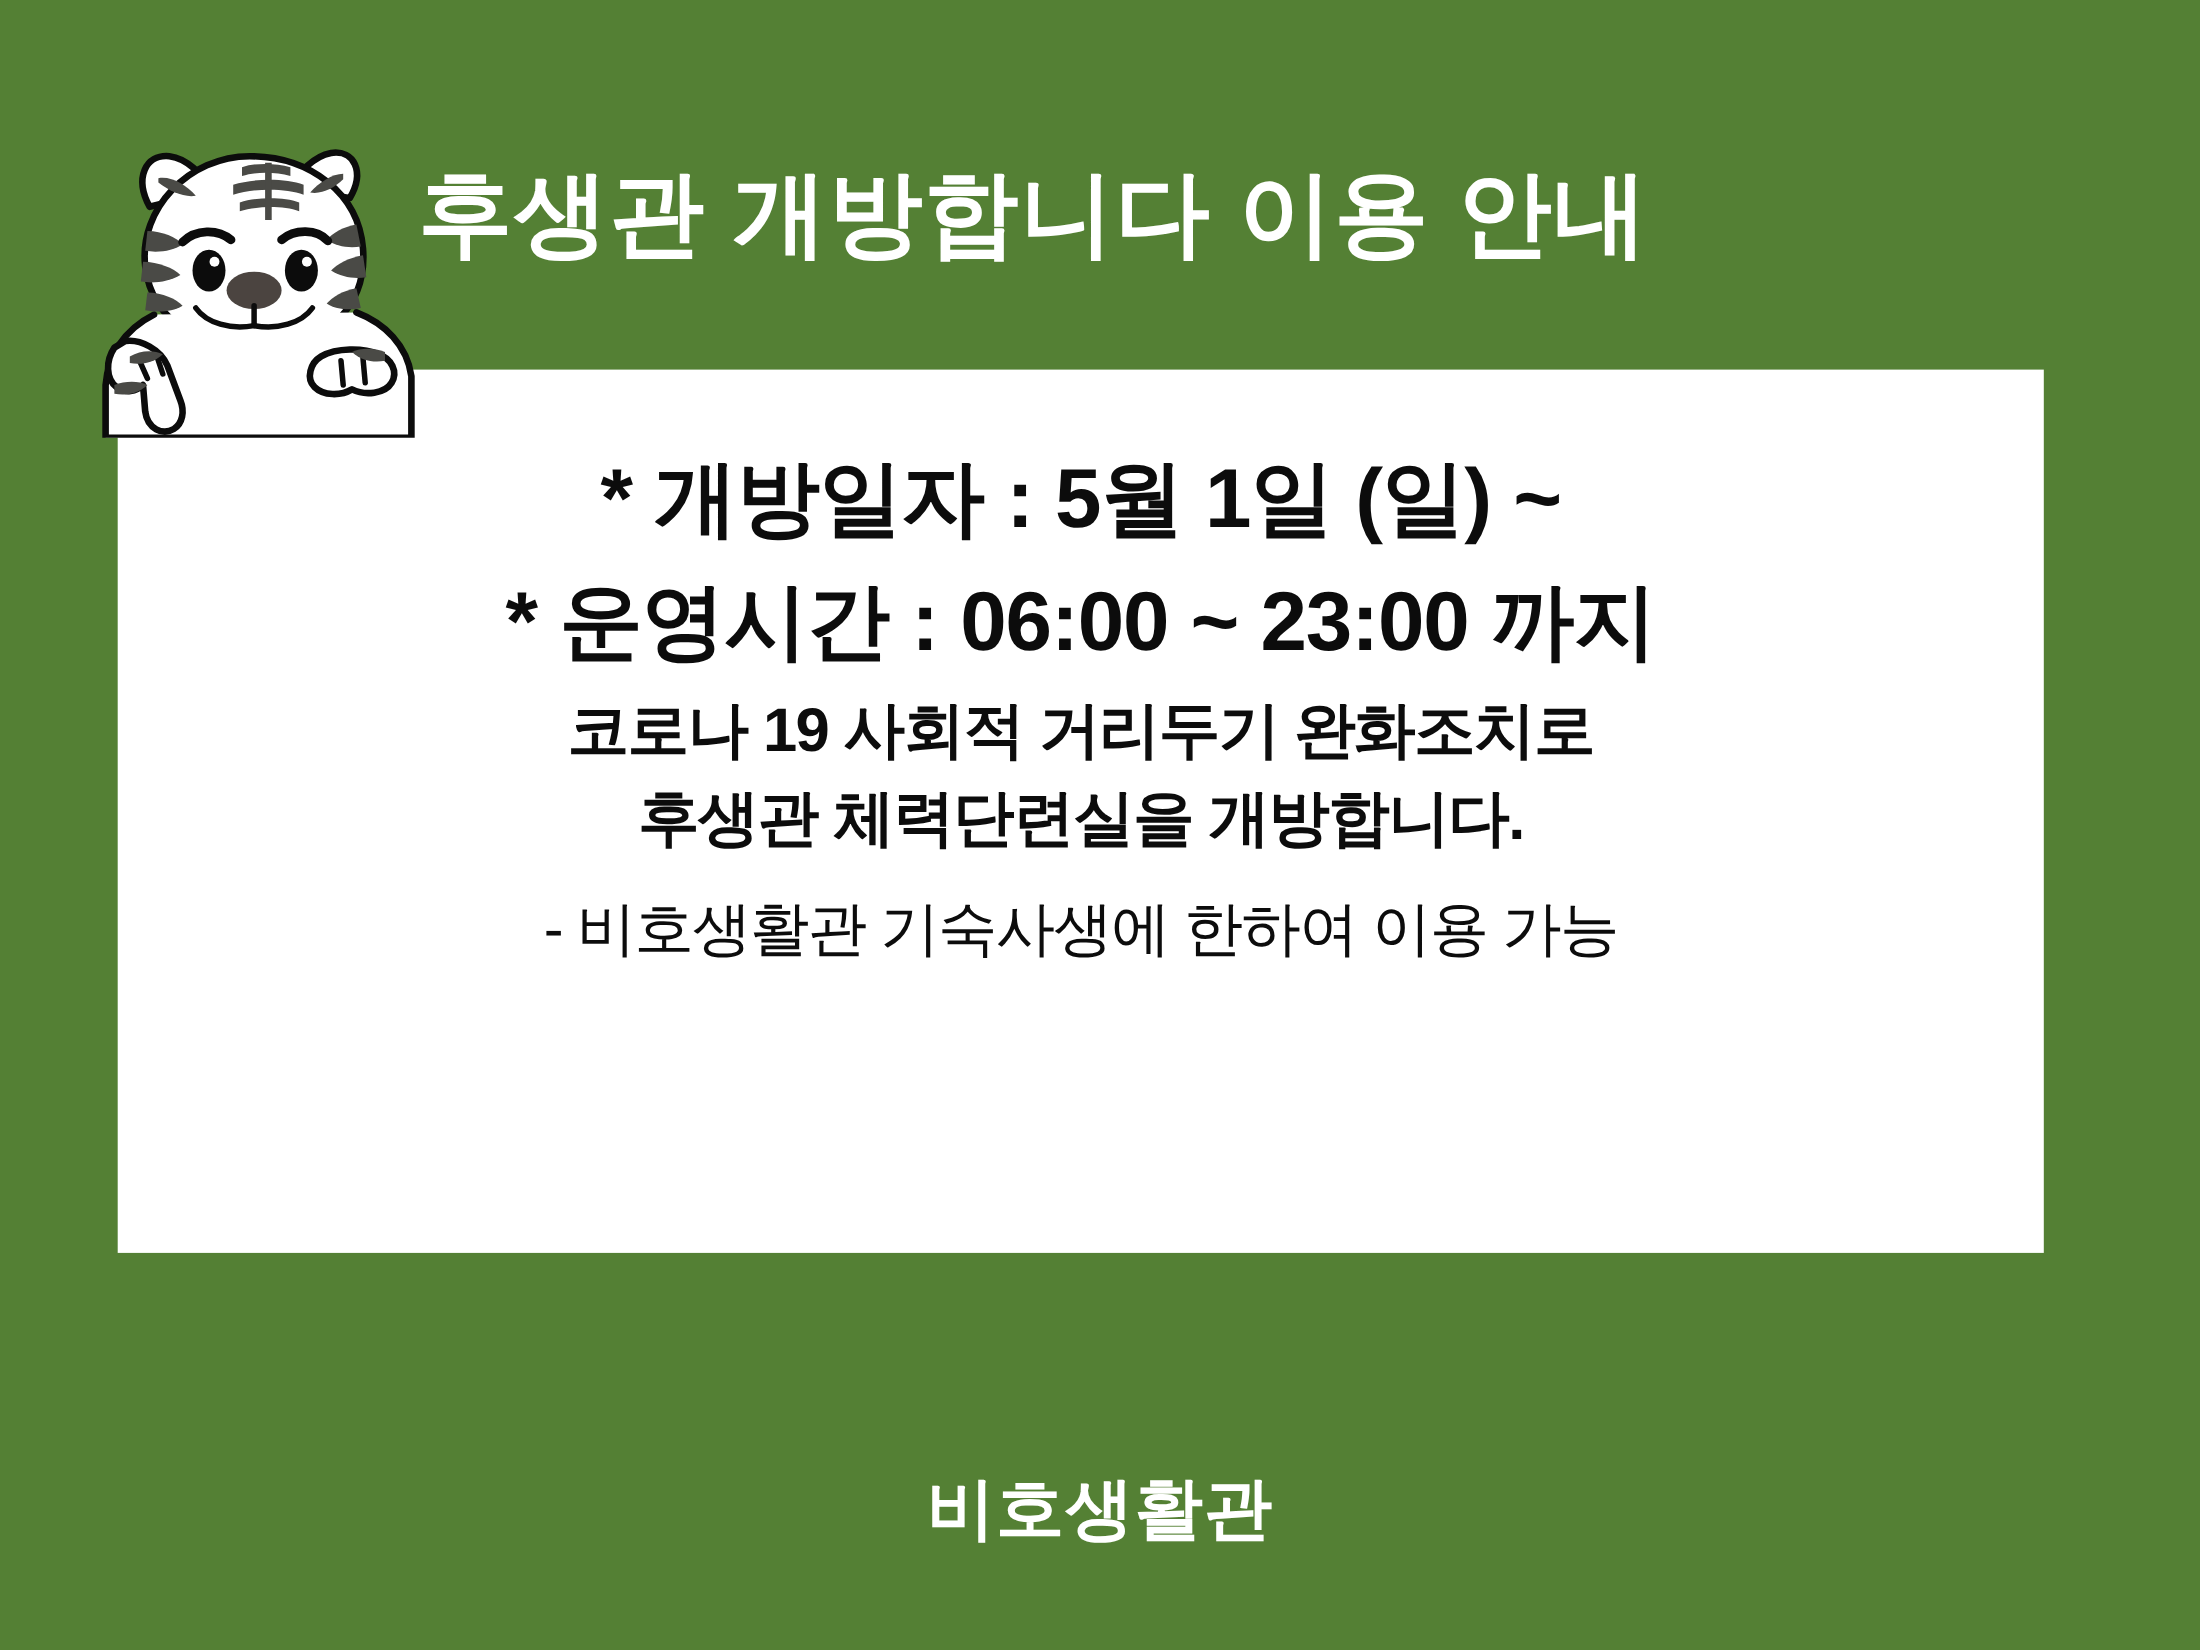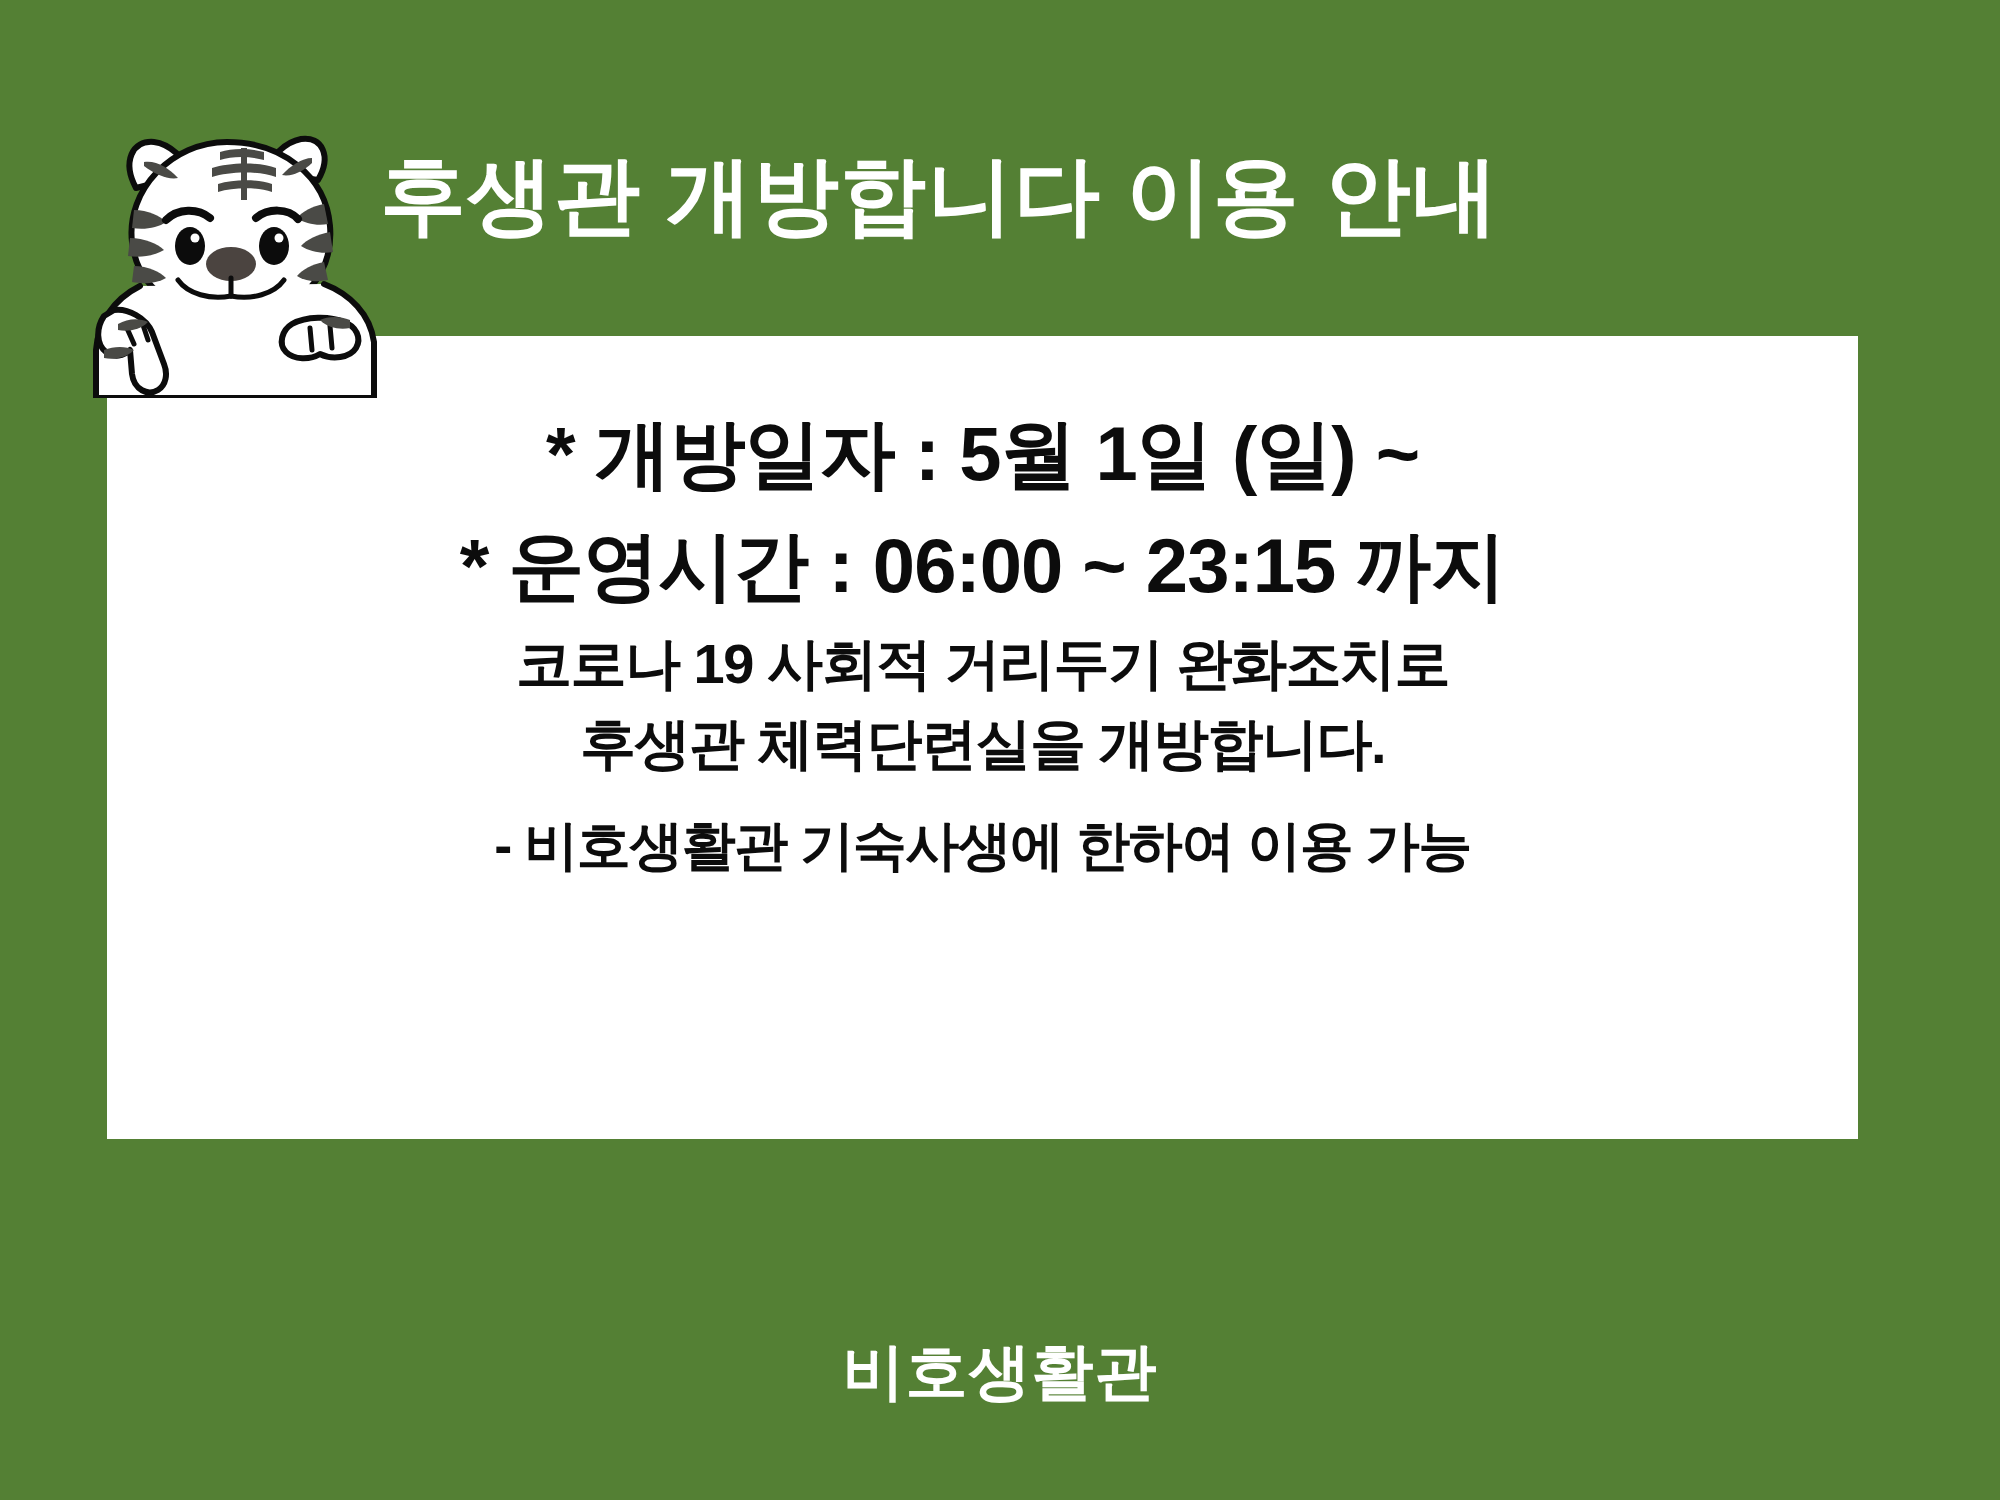--- a/index.html
+++ b/index.html
@@ -81,21 +81,21 @@
   }
 
   .notes-block {
     position: absolute;
     left: 0;
     top: 470px;
     width: 100%;
   }
   .note-line {
     font-size: 54px;
-    font-weight: bold;
+    font-weight: normal;
     line-height: 1.45;
     letter-spacing: -1.5px;
     white-space: nowrap;
   }
 
   
   .poster-footer {
     position: absolute;
     left: 0;
     top: 1330px;
@@ -124,21 +124,21 @@
 
 <div id="poster">
 
   <div class="poster-title">후생관 개방합니다 이용 안내</div>
 
   <div class="content-card">
     <div class="card-inner">
 
       <div class="headline-block">
         <div class="headline">* 개방일자 : 5월 1일 (일) ~</div>
-        <div class="headline">* 운영시간 : 06:00 ~ 23:15 까지</div>
+        <div class="headline">* 운영시간 : 06:00 ~ 23:00 까지</div>
       </div>
 
       <div class="body-block">
         <div class="body-line">코로나 19 사회적 거리두기 완화조치로</div>
         <div class="body-line">후생관 체력단련실을 개방합니다.</div>
       </div>
 
       <div class="notes-block">
         <div class="note-line">- 비호생활관 기숙사생에 한하여 이용 가능</div>
       </div>

